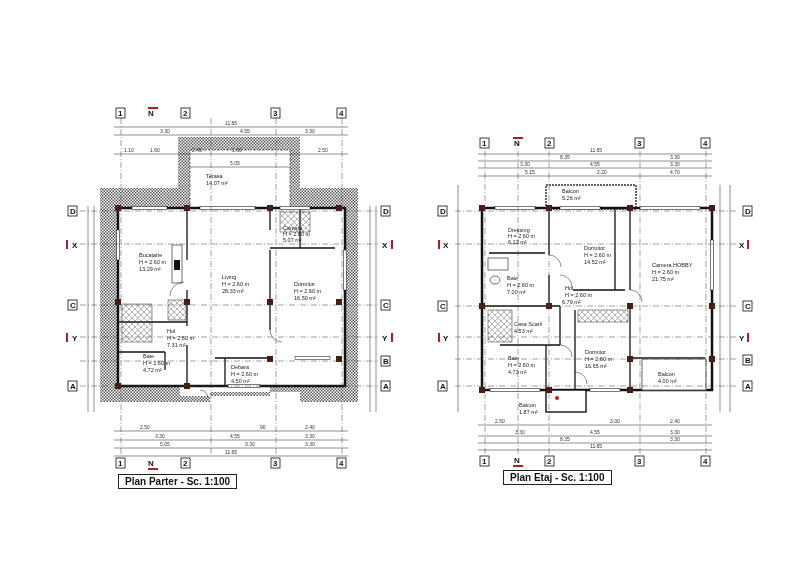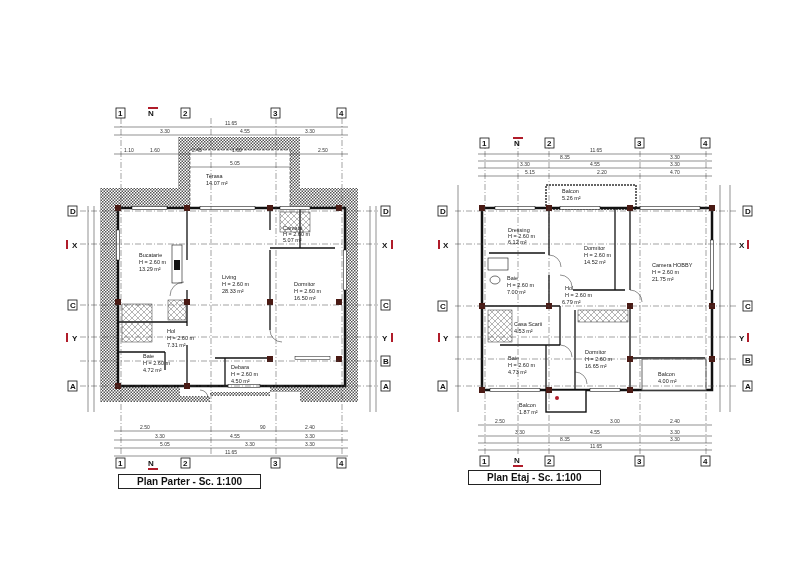--- a/index.html
+++ b/index.html
@@ -2,21 +2,21 @@
 <html><head>
 <meta charset="utf-8">
 <style>
   html,body{margin:0;padding:0;background:#fff;}
   body{width:795px;height:563px;position:relative;overflow:hidden;font-family:"Liberation Sans",sans-serif;}
   svg{position:absolute;left:0;top:0;}
   .t{font-family:"Liberation Sans",sans-serif;fill:#222;}
   .dim{font-size:5px;fill:#333;}
   .room{font-size:5.5px;fill:#222;}
   .axis{font-size:8px;font-weight:bold;fill:#111;}
-  .title-box{position:absolute;border:1px solid #222;background:#fff;font-family:"Liberation Sans",sans-serif;font-weight:bold;font-size:10px;padding:1px 18px;color:#111;white-space:nowrap;}
+  .title-box{position:absolute;border:1px solid #222;background:#fff;font-family:"Liberation Sans",sans-serif;font-weight:bold;font-size:10px;padding:1px 6px;color:#111;white-space:nowrap;}
 </style>
 </head>
 <body>
 
 <svg width="795" height="563" viewBox="0 0 795 563" xmlns="http://www.w3.org/2000/svg">
   <defs>
     <pattern id="hatch" width="3" height="3" patternUnits="userSpaceOnUse">
       <rect width="3" height="3" fill="#fff"></rect>
       <rect width="1.5" height="1.5" fill="#555"></rect>
       <rect x="1.5" y="1.5" width="1.5" height="1.5" fill="#555"></rect>
@@ -394,13 +394,13 @@
         <rect x="438" y="240" width="2" height="9"></rect>
           <rect x="438" y="333" width="2" height="9"></rect>
         <rect x="747" y="240" width="2" height="9"></rect>
           <rect x="747" y="333" width="2" height="9"></rect>
       </g>
     </g>
   </g>
 </svg>
 
 <div class="title-box" style="left:118px;top:474px;">Plan Parter - Sc. 1:100</div>
-<div class="title-box" style="left:468px;top:470px;text-align:center;">Plan Etaj - Sc. 1:100</div>
+<div class="title-box" style="left:503px;top:470px;text-align:center;">Plan Etaj - Sc. 1:100</div>
 
 </body></html>

